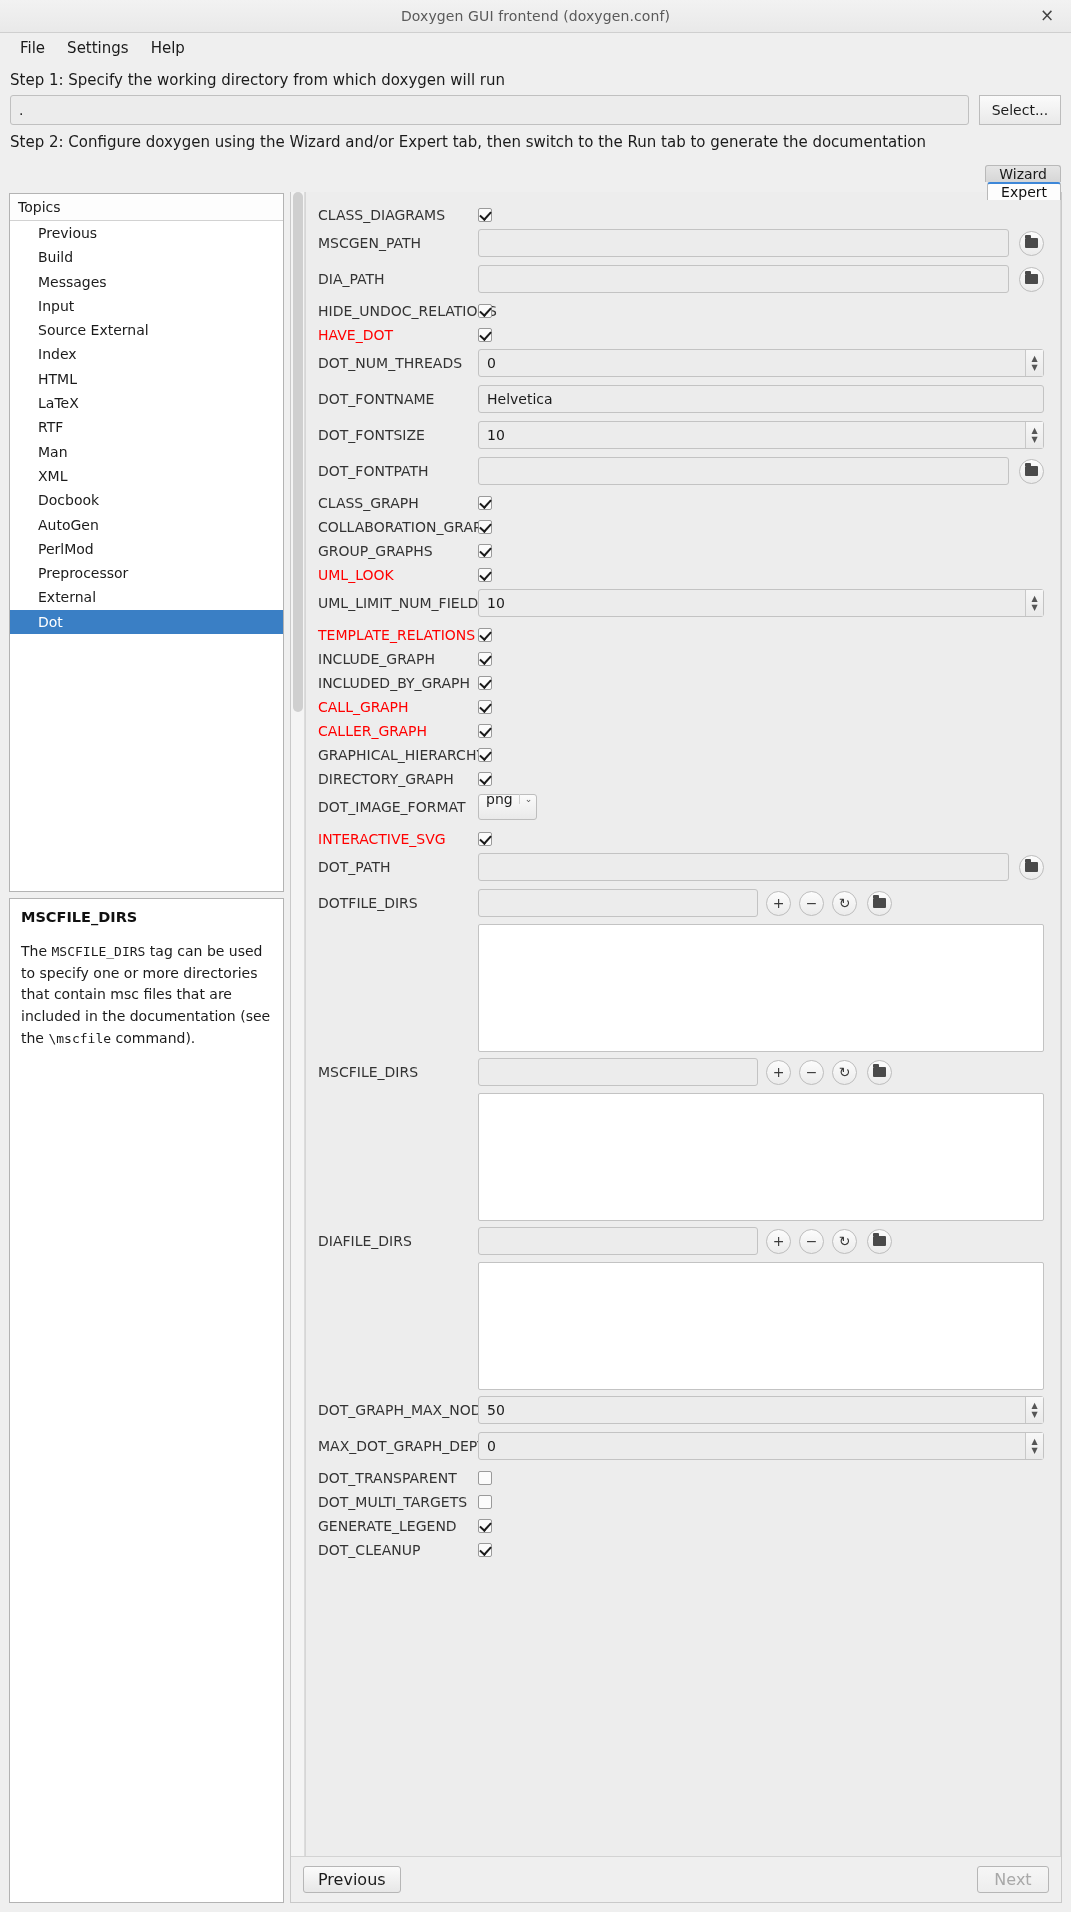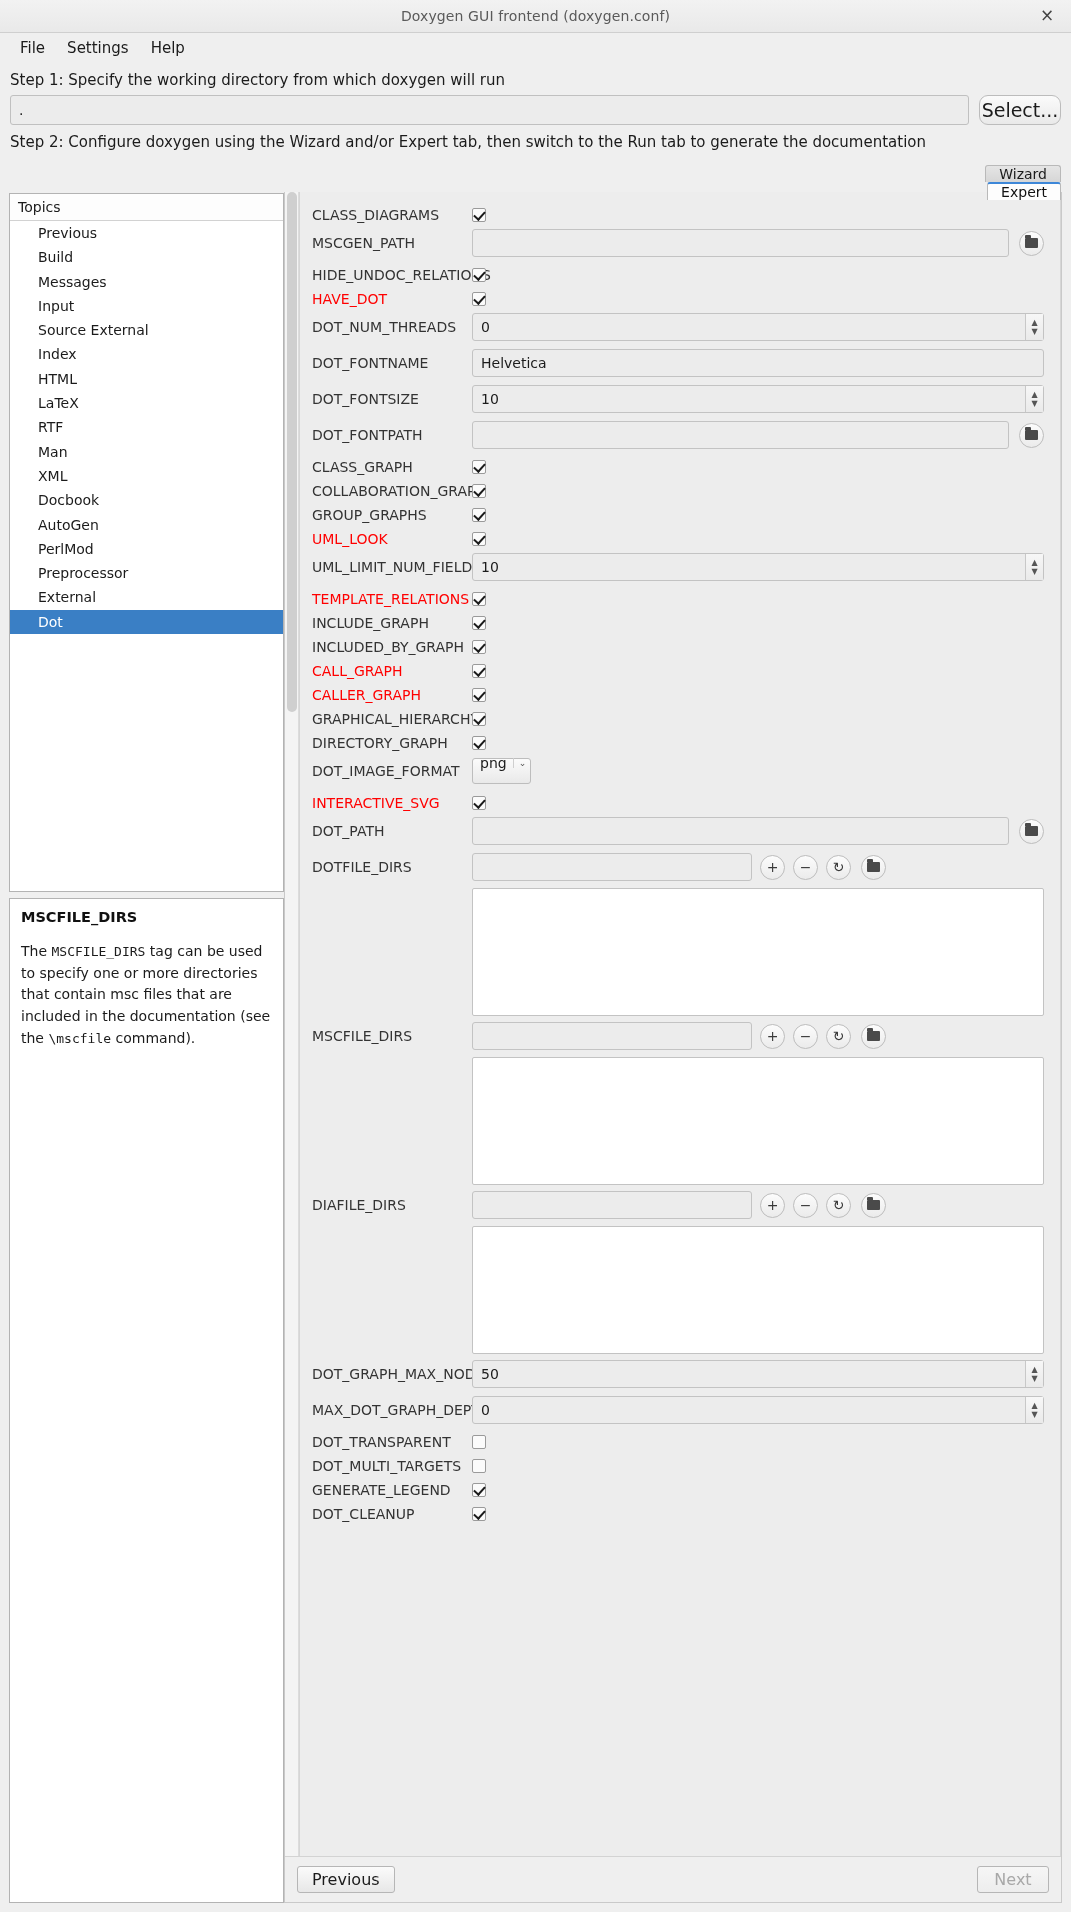--- a/index.html
+++ b/index.html
@@ -39,44 +39,44 @@
   
   .step-label { font-size:15px; padding:8px 10px 6px 10px; color:#1b1b1b; }
   .workdir-row { display:flex; align-items:center; padding:0 10px; gap:10px; }
   .workdir-input {
     flex:1; height:30px; background:#ececec;
     border:1px solid #c0c0c0; border-radius:3px;
     padding:0 8px; font-size:14px; color:#1b1b1b;
     display:flex; align-items:center;
   }
   .select-btn {
-    width:82px; height:30px; border:1px solid #bcbcbc; border-radius:9px;
+    width:82px; height:30px; border:1px solid #bcbcbc; border-radius:0;
     background:linear-gradient(#fbfbfb,#e9e9e9);
-    font-size:19px; color:#1b1b1b; cursor:pointer;
+    font-size:14px; color:#1b1b1b; cursor:pointer;
     display:flex; align-items:center; justify-content:center;
   }
 
   
   .tabs { display:flex; align-items:flex-end; padding:0 9px; margin-top:8px; height:28px;flex-direction:column; }
   .tab {
     height:25px; padding:0 13px; font-size:14px;
     display:flex; align-items:center;
     border:1px solid #b9b9b9; border-bottom:none;
     background:linear-gradient(#e5e5e5,#d6d6d6);
     border-radius:3px 3px 0 0; margin-right:1px; cursor:pointer; color:#1b1b1b;
   }
   .tab.active {
     background:#fdfdfd; height:28px;
     border-top:2px solid #3d87d8;
     color:#111; z-index:2;
   }
 
   
   .body-area {
-    flex:1; display:flex; 
+    flex:1; display:flex; gap:6px;
     padding: 0 9px 9px 9px;
     min-height:0;
   }
   .left-col { width:275px; display:flex; flex-direction:column; min-height:0; }
   .topics-box {
     background:#ffffff; border:1px solid #b3b3b3;
     flex: 0 0 auto; height:699px; overflow:hidden; display:flex; flex-direction:column;
   }
   .topics-header {
     padding:5px 8px; font-size:14px; color:#1b1b1b;
@@ -276,20 +276,27 @@
           </div>
 
           <div class="row tall">
             <div class="lbl">MSCGEN_PATH</div>
             <div class="txt"></div>
             <div class="folder-btn">
                 <span class="folder-glyph"></span>
               </div>
           </div>
 
+          <div class="row tall">
+            <div class="lbl">DIA_PATH</div>
+            <div class="txt"></div>
+            <div class="folder-btn">
+                <span class="folder-glyph"></span>
+              </div>
+          </div>
 
           <div class="row">
             <div class="lbl">HIDE_UNDOC_RELATIONS</div>
             <div class="cb checked"></div>
           </div>
 
           <div class="row">
             <div class="lbl req">HAVE_DOT</div>
             <div class="cb checked"></div>
           </div>

